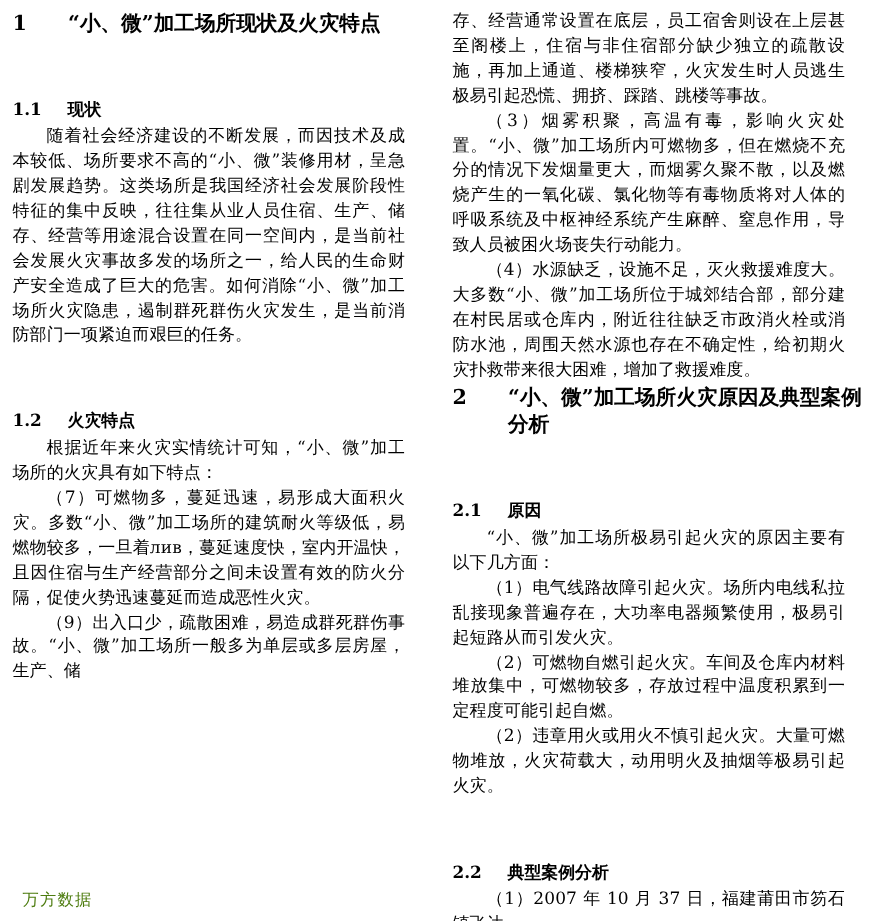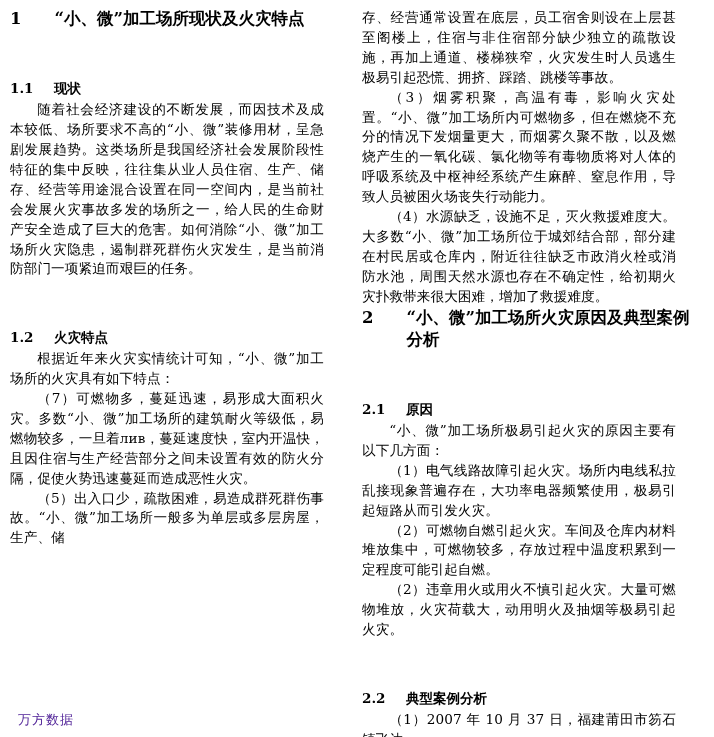--- a/index.html
+++ b/index.html
@@ -76,21 +76,21 @@
   }
   p.noindent {
     text-indent: 0;
   }
   .footer {
     position: absolute;
     left: 18px;
     bottom: 8px;
     font-size: 13px;
     font-family: "DejaVu Serif", "Liberation Serif", serif;
-    color: #4c1d95;
+    color: #4d7c0f;
     letter-spacing: 1px;
   }
 </style>
 </head>
 <body>
 
 <div class="page">
   <div class="columns">
 
     <div class="col">
@@ -105,21 +105,21 @@
       </div>
 
       <p class="body">随着社会经济建设的不断发展，而因技术及成本较低、场所要求不高的“小、微”装修用材，呈急剧发展趋势。这类场所是我国经济社会发展阶段性特征的集中反映，往往集从业人员住宿、生产、储存、经营等用途混合设置在同一空间内，是当前社会发展火灾事故多发的场所之一，给人民的生命财产安全造成了巨大的危害。如何消除“小、微”加工场所火灾隐患，遏制群死群伤火灾发生，是当前消防部门一项紧迫而艰巨的任务。</p>
 
       <div class="h2">
         <span class="num">1.2</span><span class="txt">火灾特点</span>
       </div>
 
       <p class="body">根据近年来火灾实情统计可知，“小、微”加工场所的火灾具有如下特点：</p>
       <p class="body">（7）可燃物多，蔓延迅速，易形成大面积火灾。多数“小、微”加工场所的建筑耐火等级低，易燃物较多，一旦着лив，蔓延速度快，室内开温快，且因住宿与生产经营部分之间未设置有效的防火分隔，促使火势迅速蔓延而造成恶性火灾。</p>
-      <p class="body">（5）出入口少，疏散困难，易造成群死群伤事故。“小、微”加工场所一般多为单层或多层房屋，生产、储</p>
+      <p class="body">（9）出入口少，疏散困难，易造成群死群伤事故。“小、微”加工场所一般多为单层或多层房屋，生产、储</p>
 
     </div>
 
     <div class="col">
 
       <p class="body noindent">存、经营通常设置在底层，员工宿舍则设在上层甚至阁楼上，住宿与非住宿部分缺少独立的疏散设施，再加上通道、楼梯狭窄，火灾发生时人员逃生极易引起恐慌、拥挤、踩踏、跳楼等事故。</p>
       <p class="body">（3）烟雾积聚，高温有毒，影响火灾处置。“小、微”加工场所内可燃物多，但在燃烧不充分的情况下发烟量更大，而烟雾久聚不散，以及燃烧产生的一氧化碳、氯化物等有毒物质将对人体的呼吸系统及中枢神经系统产生麻醉、窒息作用，导致人员被困火场丧失行动能力。</p>
       <p class="body">（4）水源缺乏，设施不足，灭火救援难度大。大多数“小、微”加工场所位于城郊结合部，部分建在村民居或仓库内，附近往往缺乏市政消火栓或消防水池，周围天然水源也存在不确定性，给初期火灾扑救带来很大困难，增加了救援难度。</p>
 
       <div class="h1">

